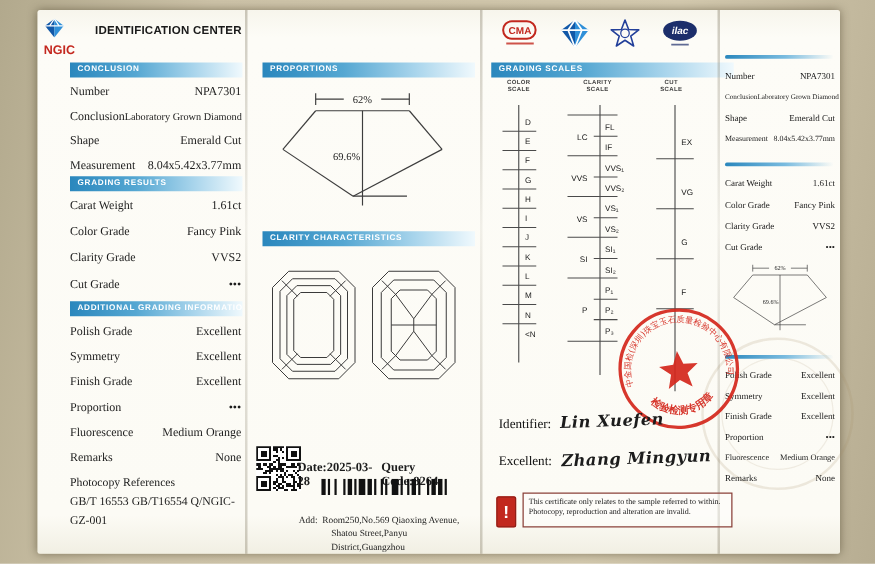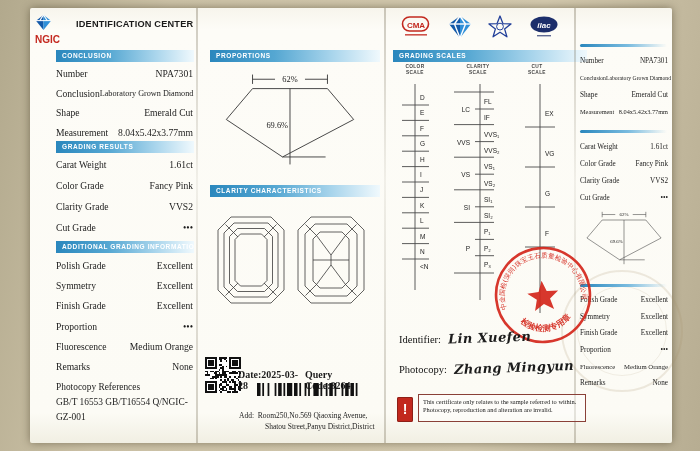--- a/index.html
+++ b/index.html
@@ -366,21 +366,21 @@
         <rect x="68.74576271186442" y="0" width="1.7627118644067796" height="13" fill="#111"></rect>
         <rect x="72.27118644067798" y="0" width="3.5254237288135593" height="13" fill="#111"></rect>
         <rect x="77.55932203389833" y="0" width="1.7627118644067796" height="13" fill="#111"></rect>
         <rect x="84.61016949152545" y="0" width="1.7627118644067796" height="13" fill="#111"></rect>
         <rect x="88.13559322033902" y="0" width="3.5254237288135593" height="13" fill="#111"></rect>
         <rect x="93.42372881355936" y="0" width="3.5254237288135593" height="13" fill="#111"></rect>
         <rect x="98.71186440677971" y="0" width="1.7627118644067796" height="13" fill="#111"></rect>
       </svg>
     <div id="addr">
       <div><span>Add:</span>&nbsp;&nbsp;<span>Room250,No.569  Qiaoxing  Avenue,</span></div>
-      <div class="l2">Shatou Street,Panyu District,District</div>
+      <div class="l2">Shatou Street,Panyu District,Guangzhou</div>
     </div>
   </div>
 
   <div class="panel" id="p3">
     <div id="logos">
       <svg width="30" height="26" viewBox="0 0 30 26">
         <rect x="1.5" y="3" width="26" height="14" rx="7" fill="none" stroke="#c2281e" stroke-width="1.6"></rect>
         <text x="15" y="13.5" text-anchor="middle" font-family="Liberation Sans,sans-serif" font-weight="bold" font-size="8" fill="#c2281e">CMA</text>
         <rect x="4" y="20" width="22" height="1.6" fill="#c2281e" opacity=".8"></rect>
       </svg>
@@ -478,21 +478,21 @@
           <line x1="140" y1="129" x2="170" y2="129" class="sl"></line>
           <text x="160" y="158" class="st">F</text>
           <line x1="140" y1="169" x2="170" y2="169" class="sl"></line>
         </g>
       </svg>
     <div class="sigrow" style="top:322px">
       <span class="siglabel">Identifier:</span>
       <span class="signame">Lin Xuefen</span>
     </div>
     <div class="sigrow" style="top:352px">
-      <span class="siglabel">Photocopy:</span>
+      <span class="siglabel">Excellent:</span>
       <span class="signame">Zhang Mingyun</span>
     </div>
     <div id="disc">
       <div class="disc-icon">!</div>
       <div class="disc-box">This certificate only relates to the sample referred to within. Photocopy, reproduction and alteration are invalid.</div>
     </div>
   </div>
 
   <div class="panel" id="p4">
     <div class="wm"></div>

